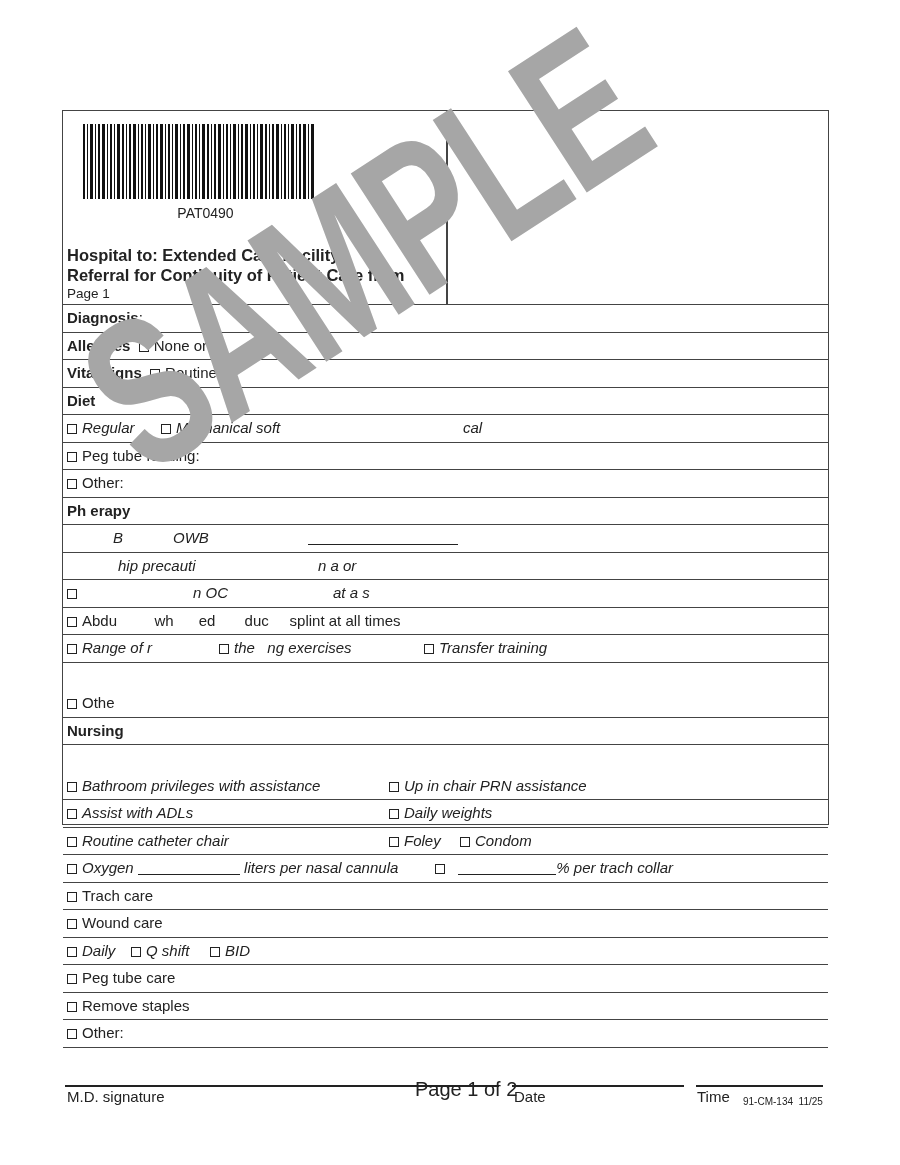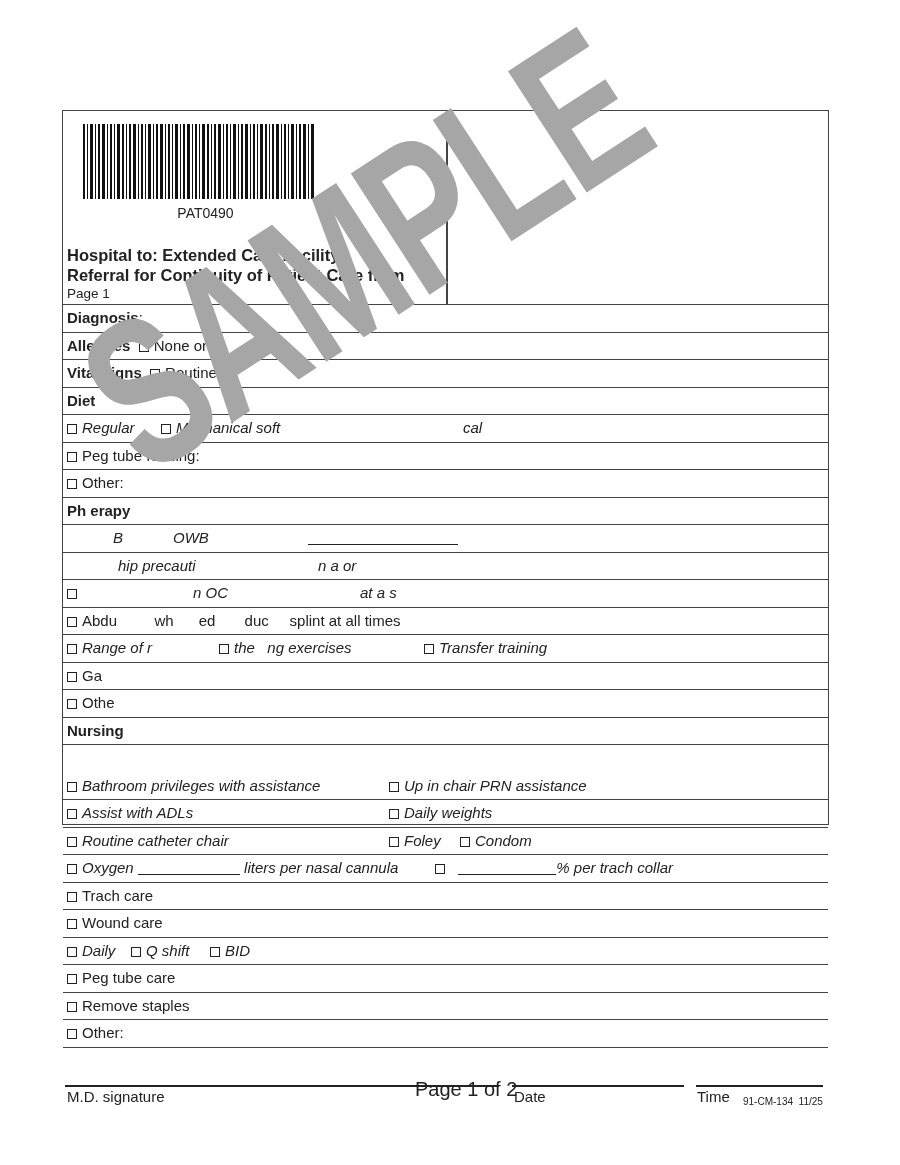--- a/index.html
+++ b/index.html
@@ -124,29 +124,28 @@
     <span class="item" style="left:110px">OWB</span>
     <span class="item" style="left:245px"><span class="blank" style="width:150px"></span></span>
   </div>
   <div class="row" style="top:441.5px">
     <span class="item" style="left:55px">hip precauti</span>
     <span class="item" style="left:255px">n a     or</span>
   </div>
   <div class="row" style="top:469px">
     <span class="cb"></span>
     <span class="item" style="left:130px">n OC</span>
-    <span class="item" style="left:297px">at a     s</span>
+    <span class="item" style="left:270px">at a     s</span>
   </div>
   <div class="row" style="top:496.5px"><span class="cb"></span><span style="white-space:pre">Abdu         wh      ed       duc     splint at all times</span></div>
   <div class="row" style="top:524px">
     <span class="item" style="left:4px"><span class="cb"></span><span>Range of r</span></span>
     <span class="item" style="left:156px"><span class="cb"></span><span style="white-space:pre">the   ng exercises</span></span>
     <span class="item" style="left:361px"><span class="cb"></span><span>Transfer training</span></span>
   </div>
-  <div class="row" style="top:551.5px"><span class="cb"></span><span>Ga</span></div>
   <div class="row" style="top:579px"><span class="cb"></span><span>Othe</span></div>
   <div class="row" style="top:606.5px"><b>Nursing</b></div>
   <div class="row" style="top:661.5px">
     <span class="item" style="left:4px"><span class="cb"></span><span>Bathroom privileges with assistance</span></span>
     <span class="item" style="left:326px"><span class="cb"></span><span>Up in chair PRN assistance</span></span>
   </div>
   <div class="row" style="top:689px">
     <span class="item" style="left:4px"><span class="cb"></span><span>Assist with ADLs</span></span>
     <span class="item" style="left:326px"><span class="cb"></span><span>Daily weights</span></span>
   </div>

